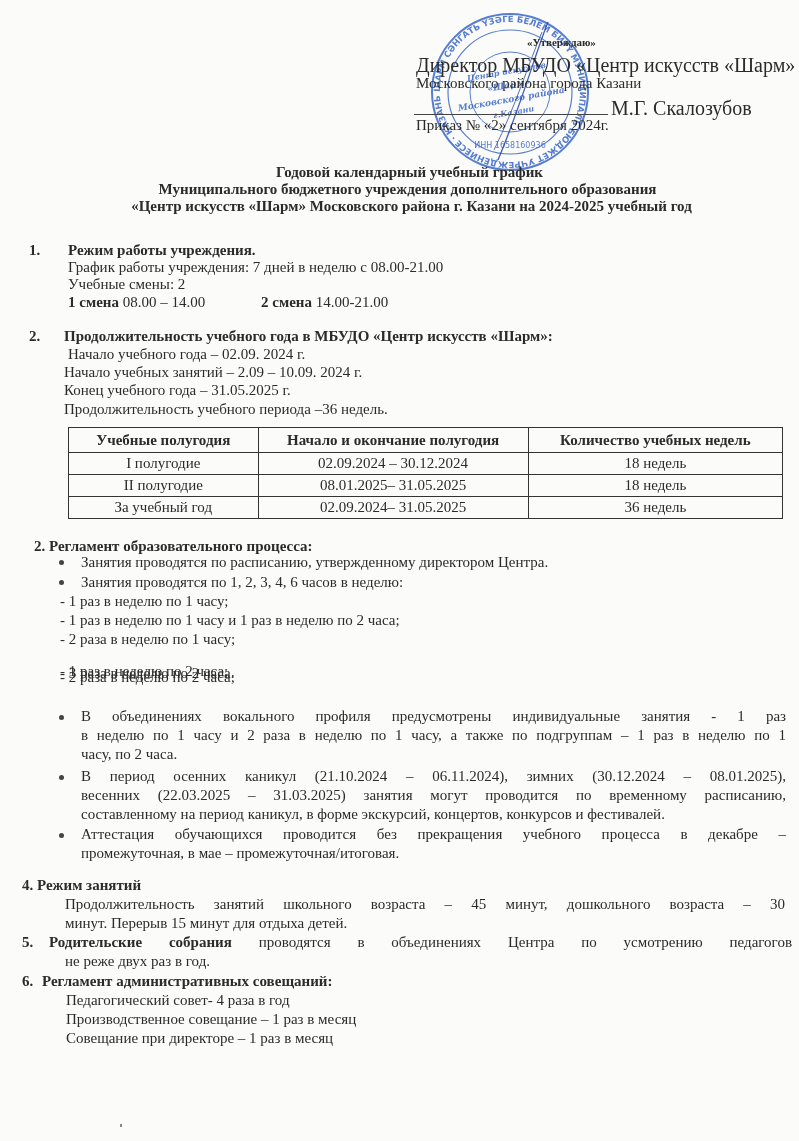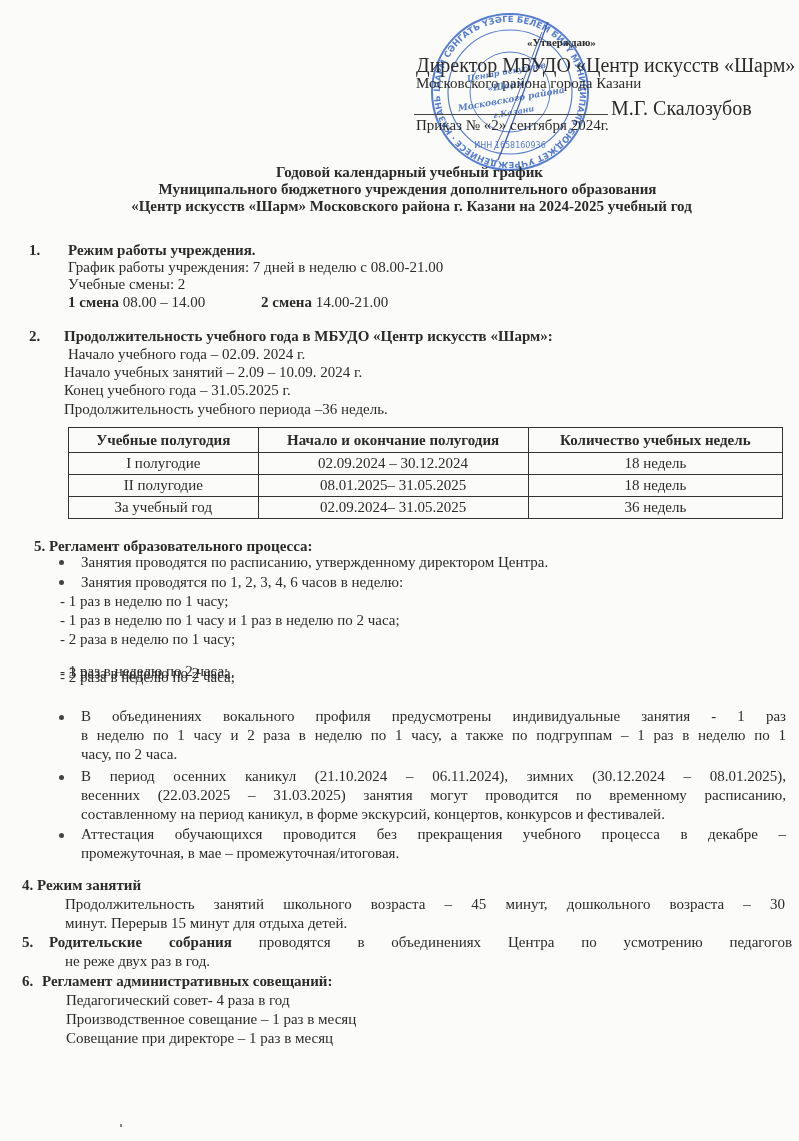--- a/index.html
+++ b/index.html
@@ -121,21 +121,21 @@
     <td>18 недель</td>
   </tr>
   <tr>
     <td>За учебный год</td>
     <td>02.09.2024– 31.05.2025</td>
     <td>36 недель</td>
   </tr>
 </tbody>
   </table>
 
-<div class="abs t b" style="left:34px; top:537px;">5. Регламент образовательного процесса:</div>
+<div class="abs t b" style="left:34px; top:537px;">2. Регламент образовательного процесса:</div>
 
 <span class="bullet" style="left:59px; top:560px;"></span>
 <div class="abs t" style="left:81px; top:553px;">Занятия проводятся  по расписанию, утвержденному директором Центра.</div>
 
 <span class="bullet" style="left:59px; top:580px;"></span>
 <div class="abs t" style="left:81px; top:573px;">Занятия проводятся по 1, 2, 3, 4, 6 часов  в неделю:</div>
 
 <div class="abs t" style="left:60px; top:592px;">- 1 раз в неделю по 1 часу;</div>
 <div class="abs t" style="left:60px; top:611px;">- 1 раз в неделю по 1 часу  и 1 раз в неделю по 2 часа;</div>
 <div class="abs t" style="left:60px; top:630px;">- 2 раза в неделю по 1 часу;</div>

